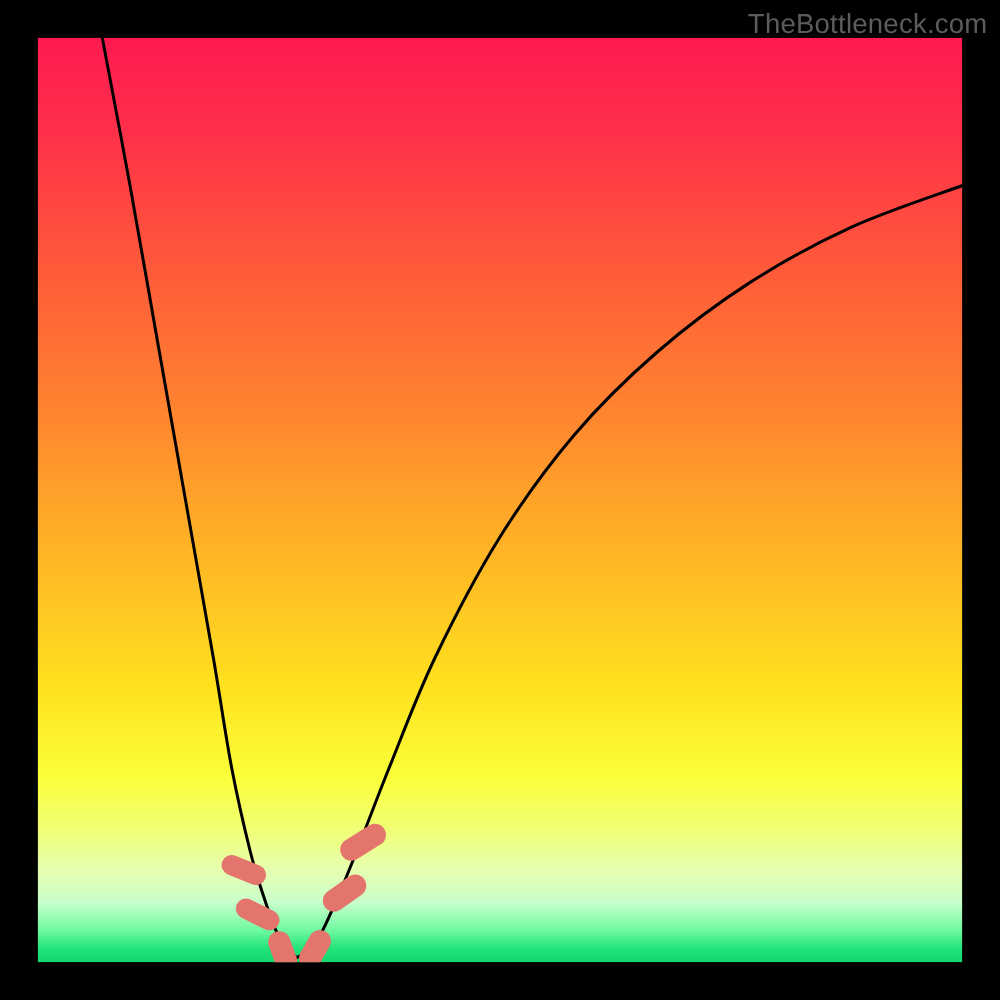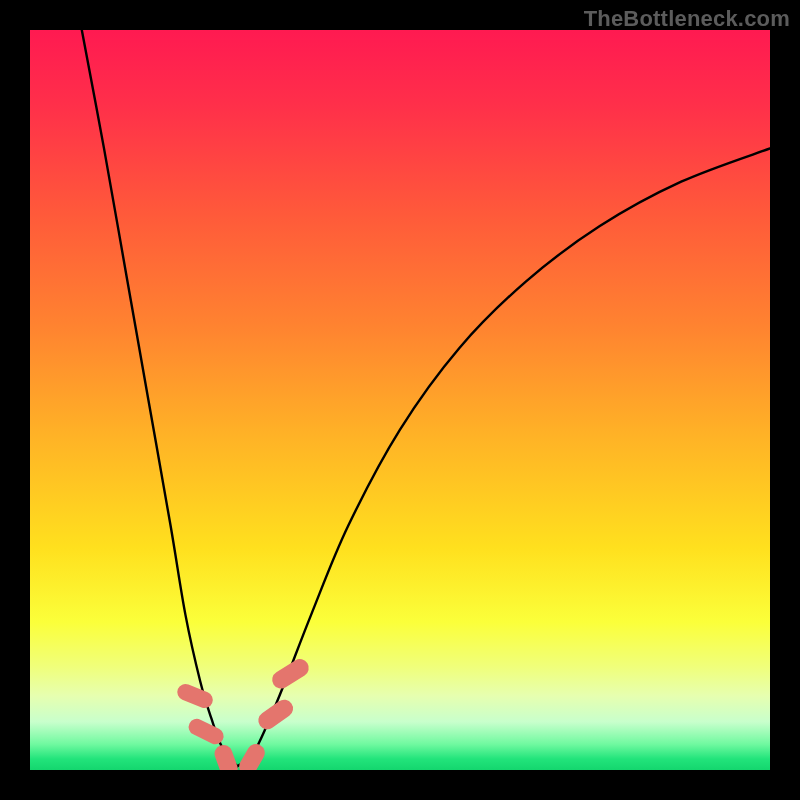--- a/index.html
+++ b/index.html
@@ -19,21 +19,21 @@
     height: 800px;
     background: #000;
   }
   .watermark {
     position: absolute;
     top: 6px;
     right: 10px;
     color: #5c5c5c;
     font-size: 22px;
     letter-spacing: 0.2px;
-    font-weight: 700;
+    font-weight: 400;
     z-index: 50;
   }
   .plot-area {
     position: absolute;
     left: 30px;
     top: 30px;
     width: 740px;
     height: 740px;
     overflow: hidden;
   }

